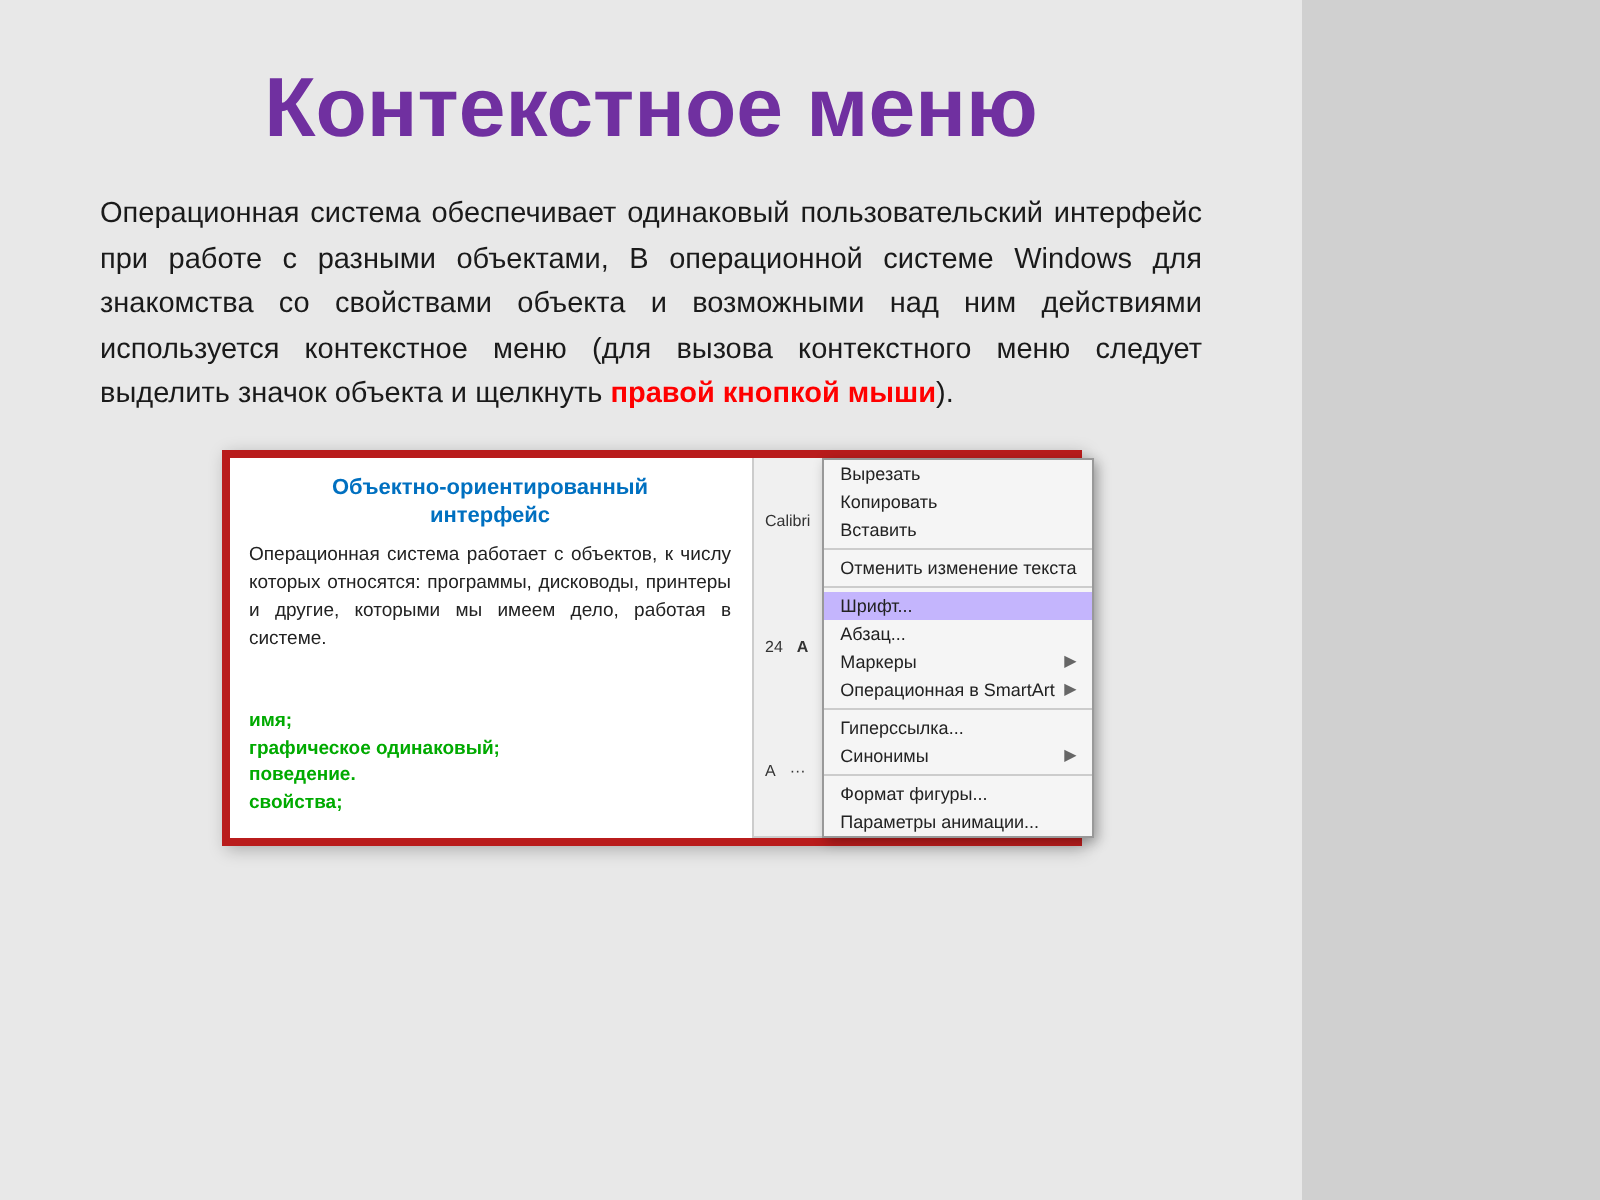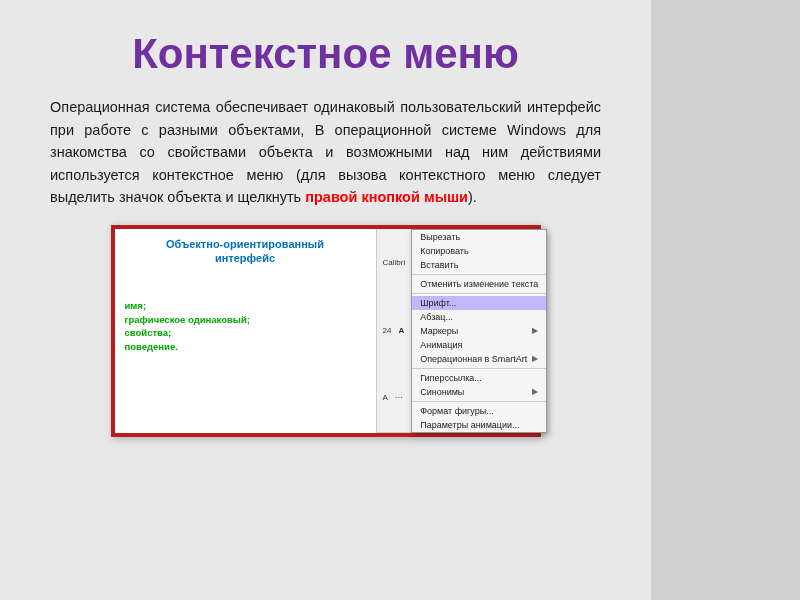--- a/index.html
+++ b/index.html
@@ -161,26 +161,27 @@
   </div>
 
   <div class="screenshot-container">
     <div class="screenshot">
       <div class="doc-area">
         <div class="doc-title">
           <span>Объектно-ориентированный</span><br>
           <span>интерфейс</span>
         </div>
         <div class="doc-body">
+          <p>Операционная система работает с объектов, к числу которых относятся: программы, дисководы, принтеры и другие, которыми мы имеем дело, работая в системе.</p>
           <br>
           <br>
           <p class="green-text">имя;</p>
           <p class="green-text">графическое одинаковый;</p>
+          <p class="green-text">поведение.</p>
           <p class="green-text">свойства;</p>
-          <p class="green-text">поведение.</p>
         </div>
       </div>
 
       <div class="context-menu-wrapper">
         <div class="toolbar-strip">
           <span class="toolbar-item">Calibri</span>
           <span class="toolbar-item">24</span>
           <span class="toolbar-item" style="font-weight:bold;">A</span>
           <span class="toolbar-item">A</span>
           <span class="toolbar-item">···</span>
@@ -204,23 +205,20 @@
             <span>Шрифт...</span>
           </div>
           <div class="menu-item">
             <span>Абзац...</span>
           </div>
           <div class="menu-item">
             <span>Маркеры</span>
             <span class="arrow">▶</span>
           </div>
           <div class="menu-item">
-            <span>Анимация</span>
-          </div>
-          <div class="menu-item">
             <span>Операционная в SmartArt</span>
             <span class="arrow">▶</span>
           </div>
           <div class="menu-separator"></div>
           <div class="menu-item">
             <span>Гиперссылка...</span>
           </div>
           <div class="menu-item">
             <span>Синонимы</span>
             <span class="arrow">▶</span>

